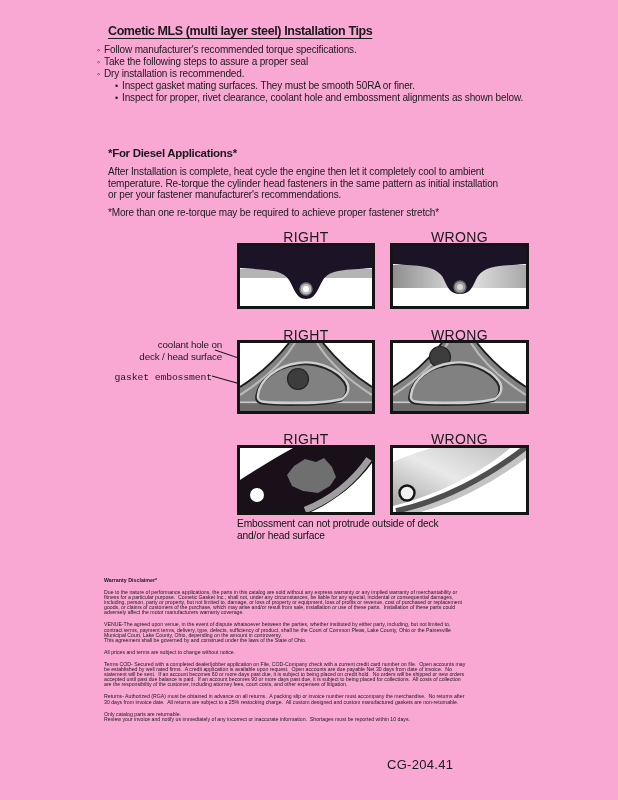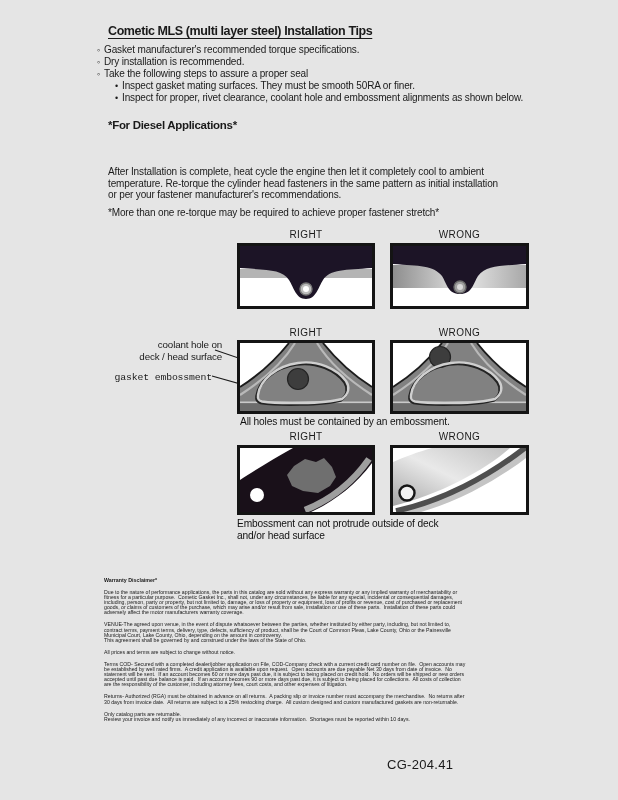--- a/index.html
+++ b/index.html
@@ -1,59 +1,59 @@
 <!DOCTYPE html>
 <html><head>
 <meta charset="utf-8">
 <style>
   html,body { margin:0; padding:0; background:#ffffff; }
   .page {
-    position:relative; width:618px; height:800px; background:#e5e5e5;
+    position:relative; width:618px; height:800px; background:#f9a8d4;
     font-family:"Liberation Sans", sans-serif; color:#1a1a1a; overflow:hidden;
   }
   .abs { position:absolute; }
   .pre { white-space:pre; }
 
   .title {
     left:108px; top:24px; font-size:12.5px; font-weight:bold; letter-spacing:-0.4px;
     text-decoration:underline; text-underline-offset:3px;
   }
 
   .bullets { left:97px; top:44px; font-size:10px; letter-spacing:-0.15px; line-height:12px; }
   .bullet::before { content:"\25E6"; margin-right:4px; font-size:9px; }
   .bullet.sub { margin-left:18px; }
   .bullet.sub::before { content:"\2022"; margin-right:4px; font-size:9px; }
 
-  .h2 { font-size:11.5px; font-weight:bold; letter-spacing:-0.3px; }
+  .h2 { font-size:11.5px; font-weight:bold; letter-spacing:-0.3px;margin-top:28px; }
   .body-text { font-size:10px; letter-spacing:-0.15px; line-height:11.5px; }
 
-  .rw-label { font-size:10px; letter-spacing:0.4px; text-align:center; width:138px; }
+  .rw-label { font-size:14px; letter-spacing:0.4px; text-align:center; width:138px; }
   .caption { font-size:10.2px; letter-spacing:-0.15px; line-height:12px; color:#111; }
 
   .side-label { font-size:9.8px; letter-spacing:-0.15px; line-height:11.5px; text-align:right; width:110px; }
 
   .footer-head { font-size:5.3px; font-weight:bold; }
   .footer-block { left:104px; top:577px; width:440px; }
   .footer-para { font-size:5.2px; line-height:5.1px; margin:0 0 7px 0; white-space:pre; }
 
   .part-number { left:387px; top:757px; font-size:13px; letter-spacing:0.3px; }
 
   svg { display:block; }
 </style>
 </head>
 <body>
 
 <div class="page">
 
   <div class="abs title">Cometic MLS (multi layer steel) Installation Tips</div>
 
   <div class="abs bullets">
-    <div class="bullet">Gasket manufacturer's recommended torque specifications.</div>
+    <div class="bullet">Follow manufacturer's recommended torque specifications.</div>
+    <div class="bullet">Take the following steps to assure a proper seal</div>
     <div class="bullet">Dry installation is recommended.</div>
-    <div class="bullet">Take the following steps to assure a proper seal</div>
     <div class="bullet sub">Inspect gasket mating surfaces.  They must be smooth 50RA or finer.</div>
     <div class="bullet sub">Inspect for proper, rivet clearance, coolant hole and embossment alignments as shown below.</div>
   </div>
 
   <div class="abs h2" style="left:108px; top:119px;">*For Diesel Applications*</div>
   <div class="abs body-text pre" style="left:108px; top:166px;">After Installation is complete, heat cycle the engine then let it completely cool to ambient
 temperature. Re-torque the cylinder head fasteners in the same pattern as initial installation
 or per your fastener manufacturer's recommendations.</div>
   <div class="abs body-text" style="left:108px; top:207px;">*More than one re-torque may be required to achieve proper fastener stretch*</div>
 
@@ -136,21 +136,20 @@
       <rect x="3" y="61.5" width="133" height="1.6" fill="#c9c9c9"></rect>
       <circle cx="50" cy="17" r="10.5" fill="#3d3d3d" stroke="#232323" stroke-width="1.2"></circle>
       <g fill="none">
         <path d="M21,55 C23,40 39,26 61,23 C81,20 100,29 109,41 C113,47 112,54 105,59 C87,64 41,64 25,61.5 C21,60.5 20.5,58.5 21,55 Z" stroke="#242424" stroke-width="3" transform="translate(-1.3,1.3)"></path>
         <path d="M21,55 C23,40 39,26 61,23 C81,20 100,29 109,41 C113,47 112,54 105,59 C87,64 41,64 25,61.5 C21,60.5 20.5,58.5 21,55 Z" stroke="#cfcfcf" stroke-width="2.4"></path>
       </g>
       <rect x="1.5" y="1.5" width="136" height="71" fill="none" stroke="#141414" stroke-width="3"></rect>
     </svg>
   </div>
 
-  <div class="abs caption" style="left:240px; top:416px;">All holes must be contained by an embossment.</div>
 
   <div class="abs rw-label" style="left:237px; top:431px;">RIGHT</div>
   <div class="abs rw-label" style="left:390px; top:431px; width:139px;">WRONG</div>
 
   <div class="abs" style="left:237px; top:445px;">
     <svg viewBox="0 0 138 70" width="138" height="70">
       <rect x="3" y="3" width="132" height="64" fill="#191019"></rect>
       <path d="M3,3 H56 C38,13 18,25 3,35 Z" fill="#ffffff"></path>
       <path d="M135,18 V67 H74 C96,57 119,40 135,18 Z" fill="#ffffff"></path>
       <path d="M68,65 C93,55 116,37 132,14" stroke="#9e9e9e" stroke-width="6.5" fill="none"></path>

